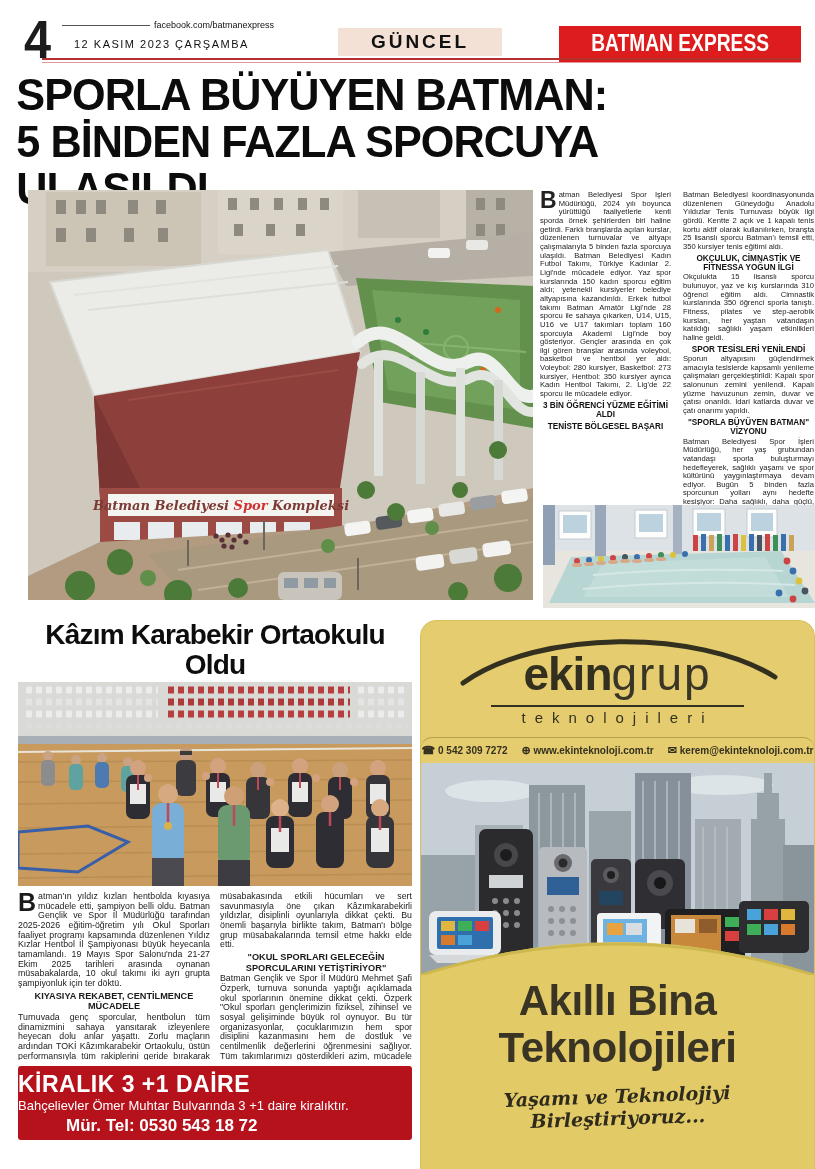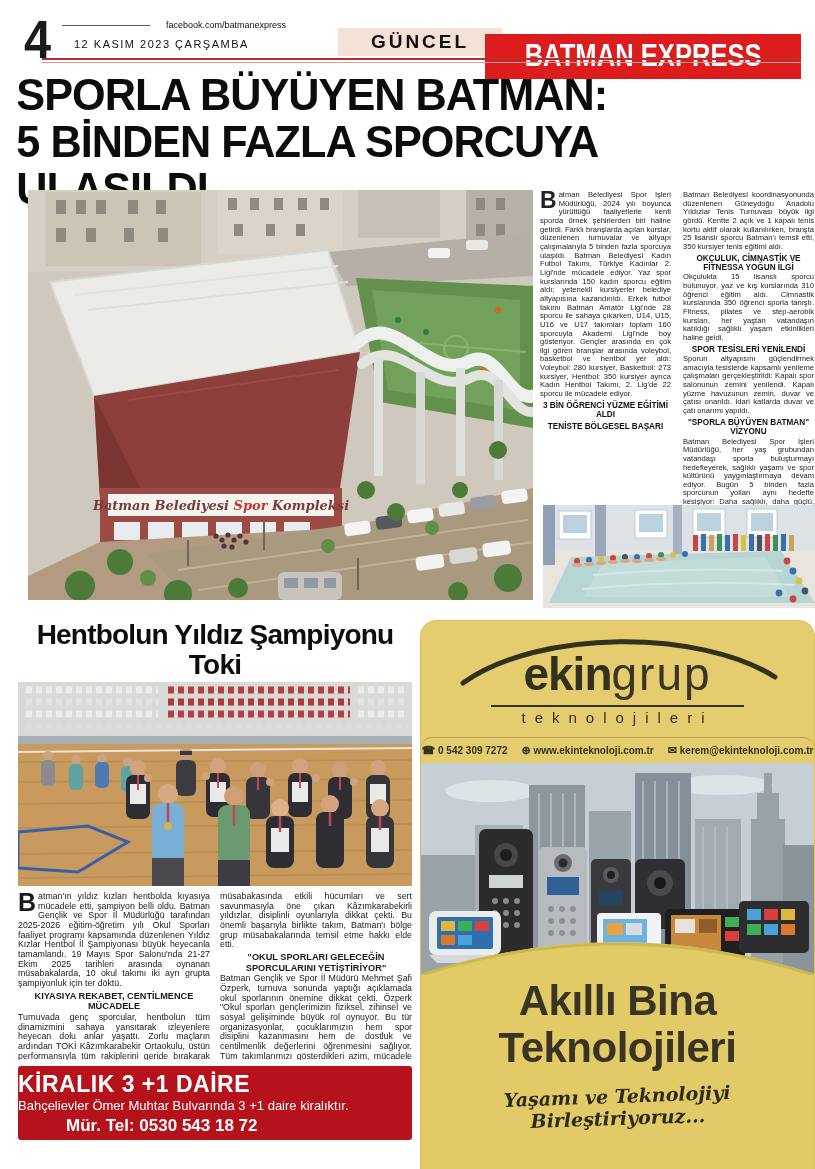--- a/index.html
+++ b/index.html
@@ -1,26 +1,26 @@
 <!DOCTYPE html>
 <html><head>
 <meta charset="utf-8">
 <style>
   * { margin:0; padding:0; box-sizing:border-box; }
   html,body { width:815px; height:1169px; background:#ffffff; font-family:"Liberation Sans", sans-serif; color:#1c1c1c; overflow:hidden; }
   .page { position:relative; width:815px; height:1169px; background:#fff; }
 
   
   .page-num { position:absolute; left:24px; top:8px; font-size:54px; font-weight:800; letter-spacing:-2px; transform:scaleX(.9); transform-origin:left; }
-  .fb-row { position:absolute; left:62px; top:20px; width:260px; display:flex; align-items:center; gap:16px; }
+  .fb-row { position:absolute; left:62px; top:20px; width:260px; display:flex; align-items:center; gap:4px; }
   .fb-line { width:88px; height:1px; background:#555; }
   .fb-text { font-size:9px; color:#111; }
   .date-text { position:absolute; left:74px; top:38px; font-size:11px; letter-spacing:1.5px; color:#111; }
   .section-badge { position:absolute; left:338px; top:28px; width:164px; height:28px; background:#f4e1d5; display:flex; align-items:center; justify-content:center; font-size:19px; font-weight:800; letter-spacing:3px; color:#111; }
-  .masthead { position:absolute; right:14px; top:34px; background:#dd1d1d; color:#fff; padding:3px 10px 5px 10px; font-size:32px; font-weight:800; white-space:nowrap; }
+  .masthead { position:absolute; right:14px; top:26px; background:#dd1d1d; color:#fff; padding:3px 10px 5px 10px; font-size:24px; font-weight:800; white-space:nowrap; }
   .masthead span{ display:inline-block; transform:scaleX(.8); transform-origin:center; letter-spacing:0; }
   .header-rule { position:absolute; left:42px; right:14px; top:58px; height:5px; border-top:2.5px solid #b63030; border-bottom:1px solid #d99; }
 
   
   .headline { position:absolute; left:0; top:72px; width:815px; text-align:left; font-weight:800; color:#0c0c0c; line-height:1.04; }
   .headline .hl { font-size:45px; letter-spacing:-1px; transform:scaleX(.96); transform-origin:center; display:block; }
 
   
   .main-photo { position:absolute; left:28px; top:190px; width:505px; height:410px; overflow:hidden; }
 
@@ -310,21 +310,20 @@
           <ellipse cx="70" cy="57" rx="5" ry="2"></ellipse>
           <ellipse cx="82" cy="56" rx="5" ry="2"></ellipse>
           <ellipse cx="94" cy="56" rx="5" ry="2"></ellipse>
           <ellipse cx="106" cy="55" rx="5" ry="2"></ellipse>
           <ellipse cx="118" cy="54" rx="5" ry="2"></ellipse>
       </g>
     </svg>
   </div>
 
   <div class="headline2">
-    <div>Hentbolun Yıldız Şampiyonu Toki</div>
     <div>Kâzım Karabekir Ortaokulu Oldu</div>
   </div>
 
   <div class="handball-photo">
     <svg width="394" height="204" viewBox="0 0 394 204" xmlns="http://www.w3.org/2000/svg">
       <rect width="394" height="204" fill="#c89a5e"></rect>
 
       <rect width="394" height="58" fill="#d9d9d6"></rect>
       <g stroke-dasharray="6 4" stroke-width="7">
         <line x1="8" y1="8" x2="140" y2="8" stroke="#ececec"></line>

